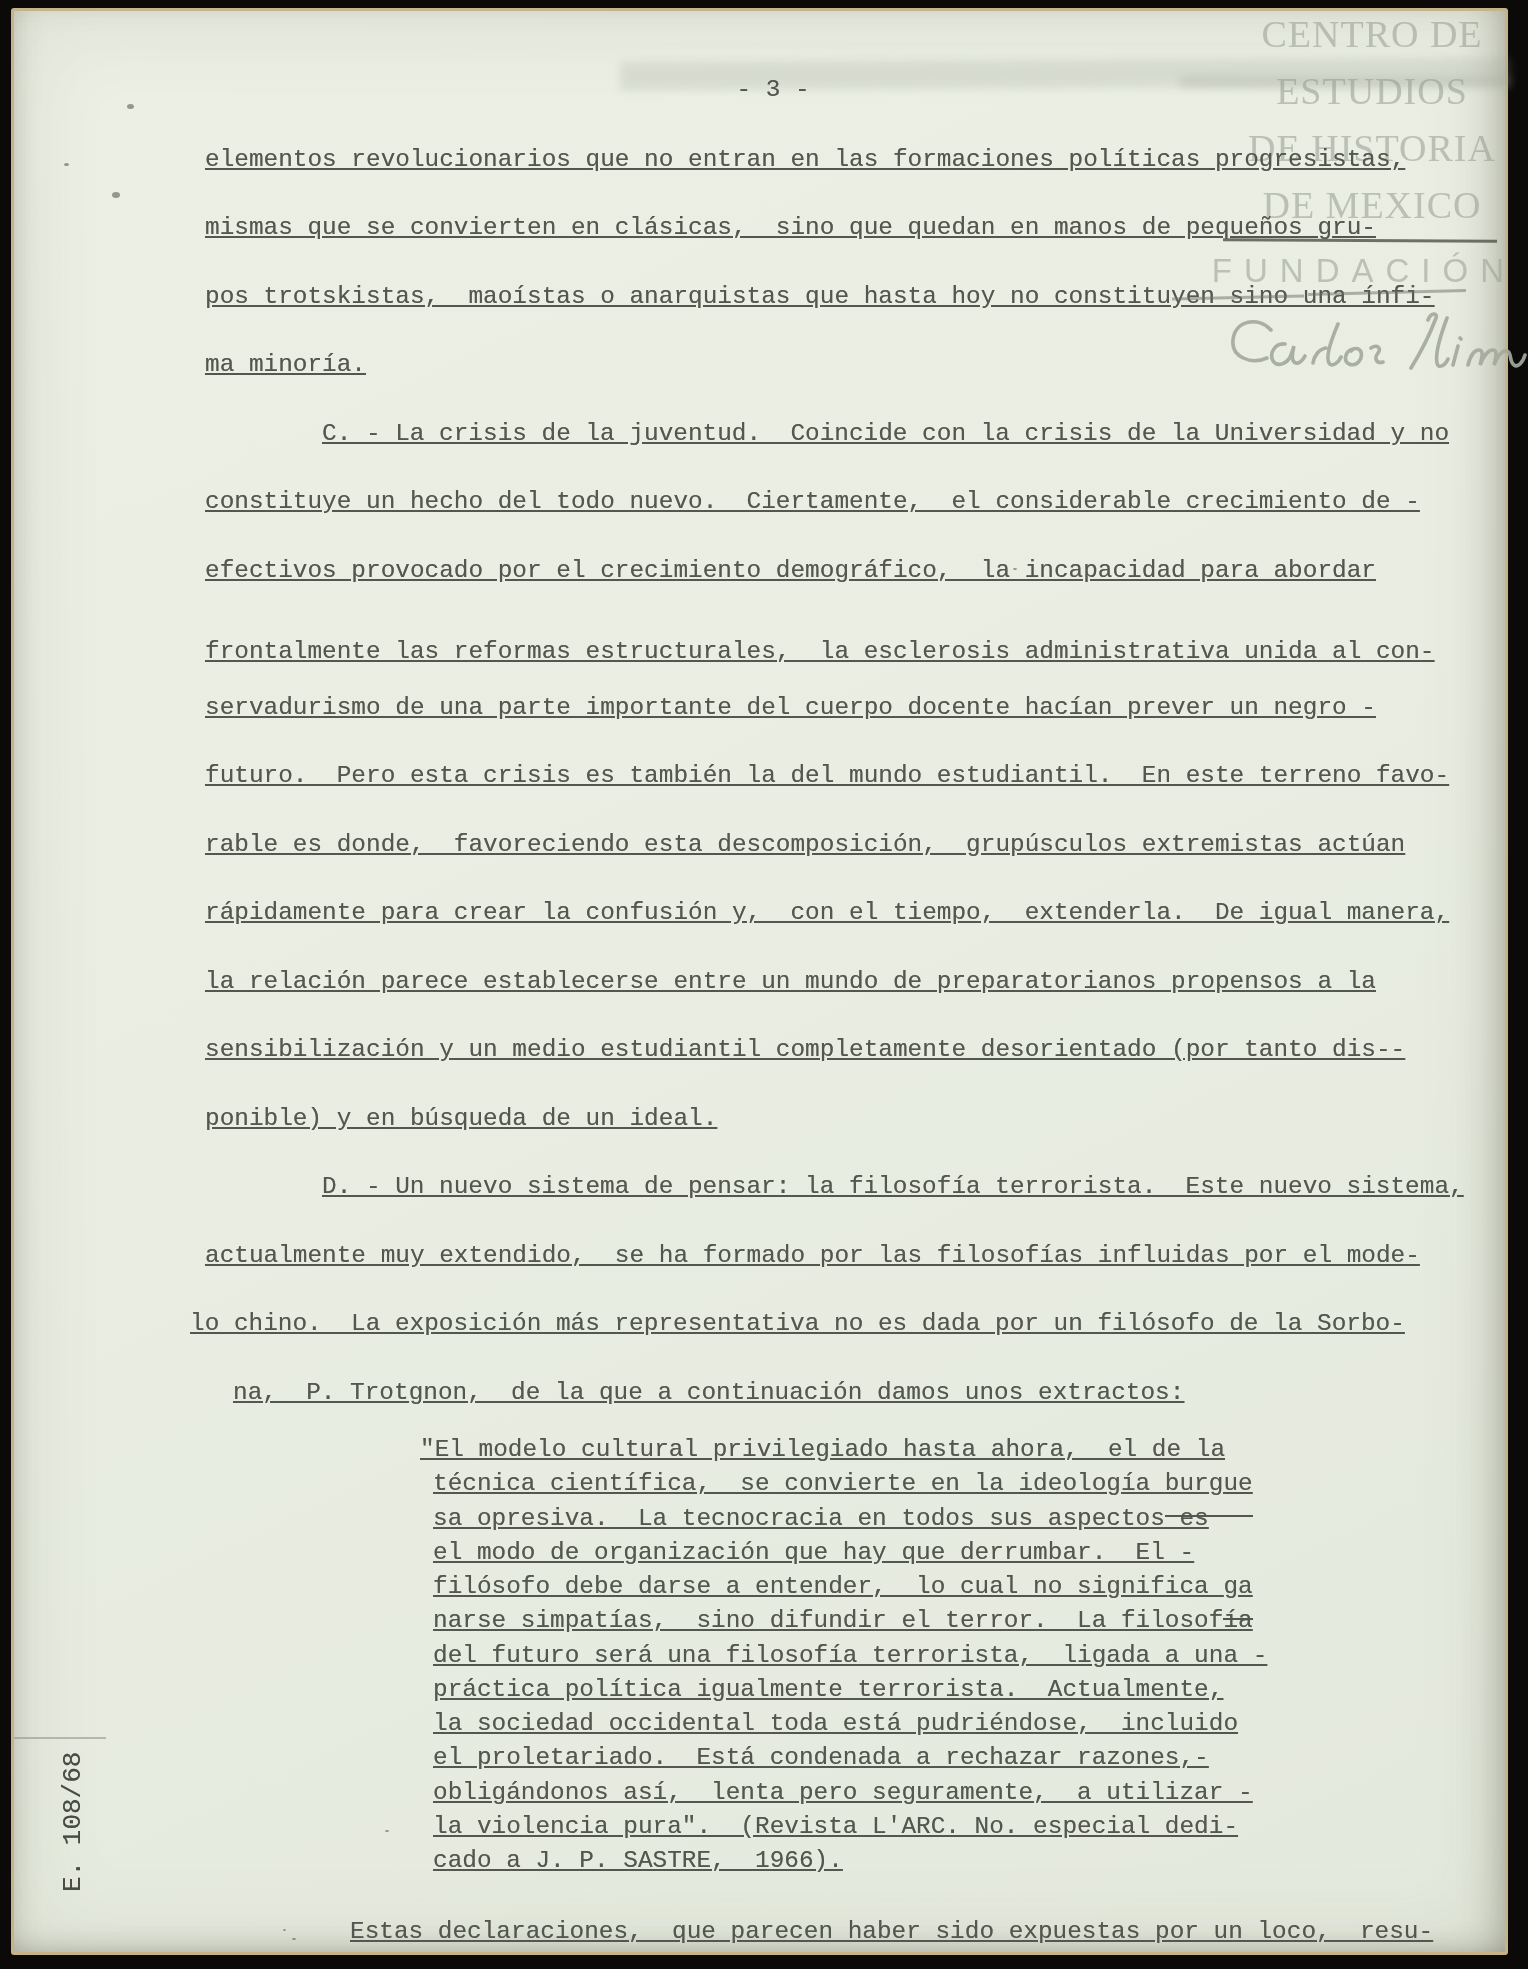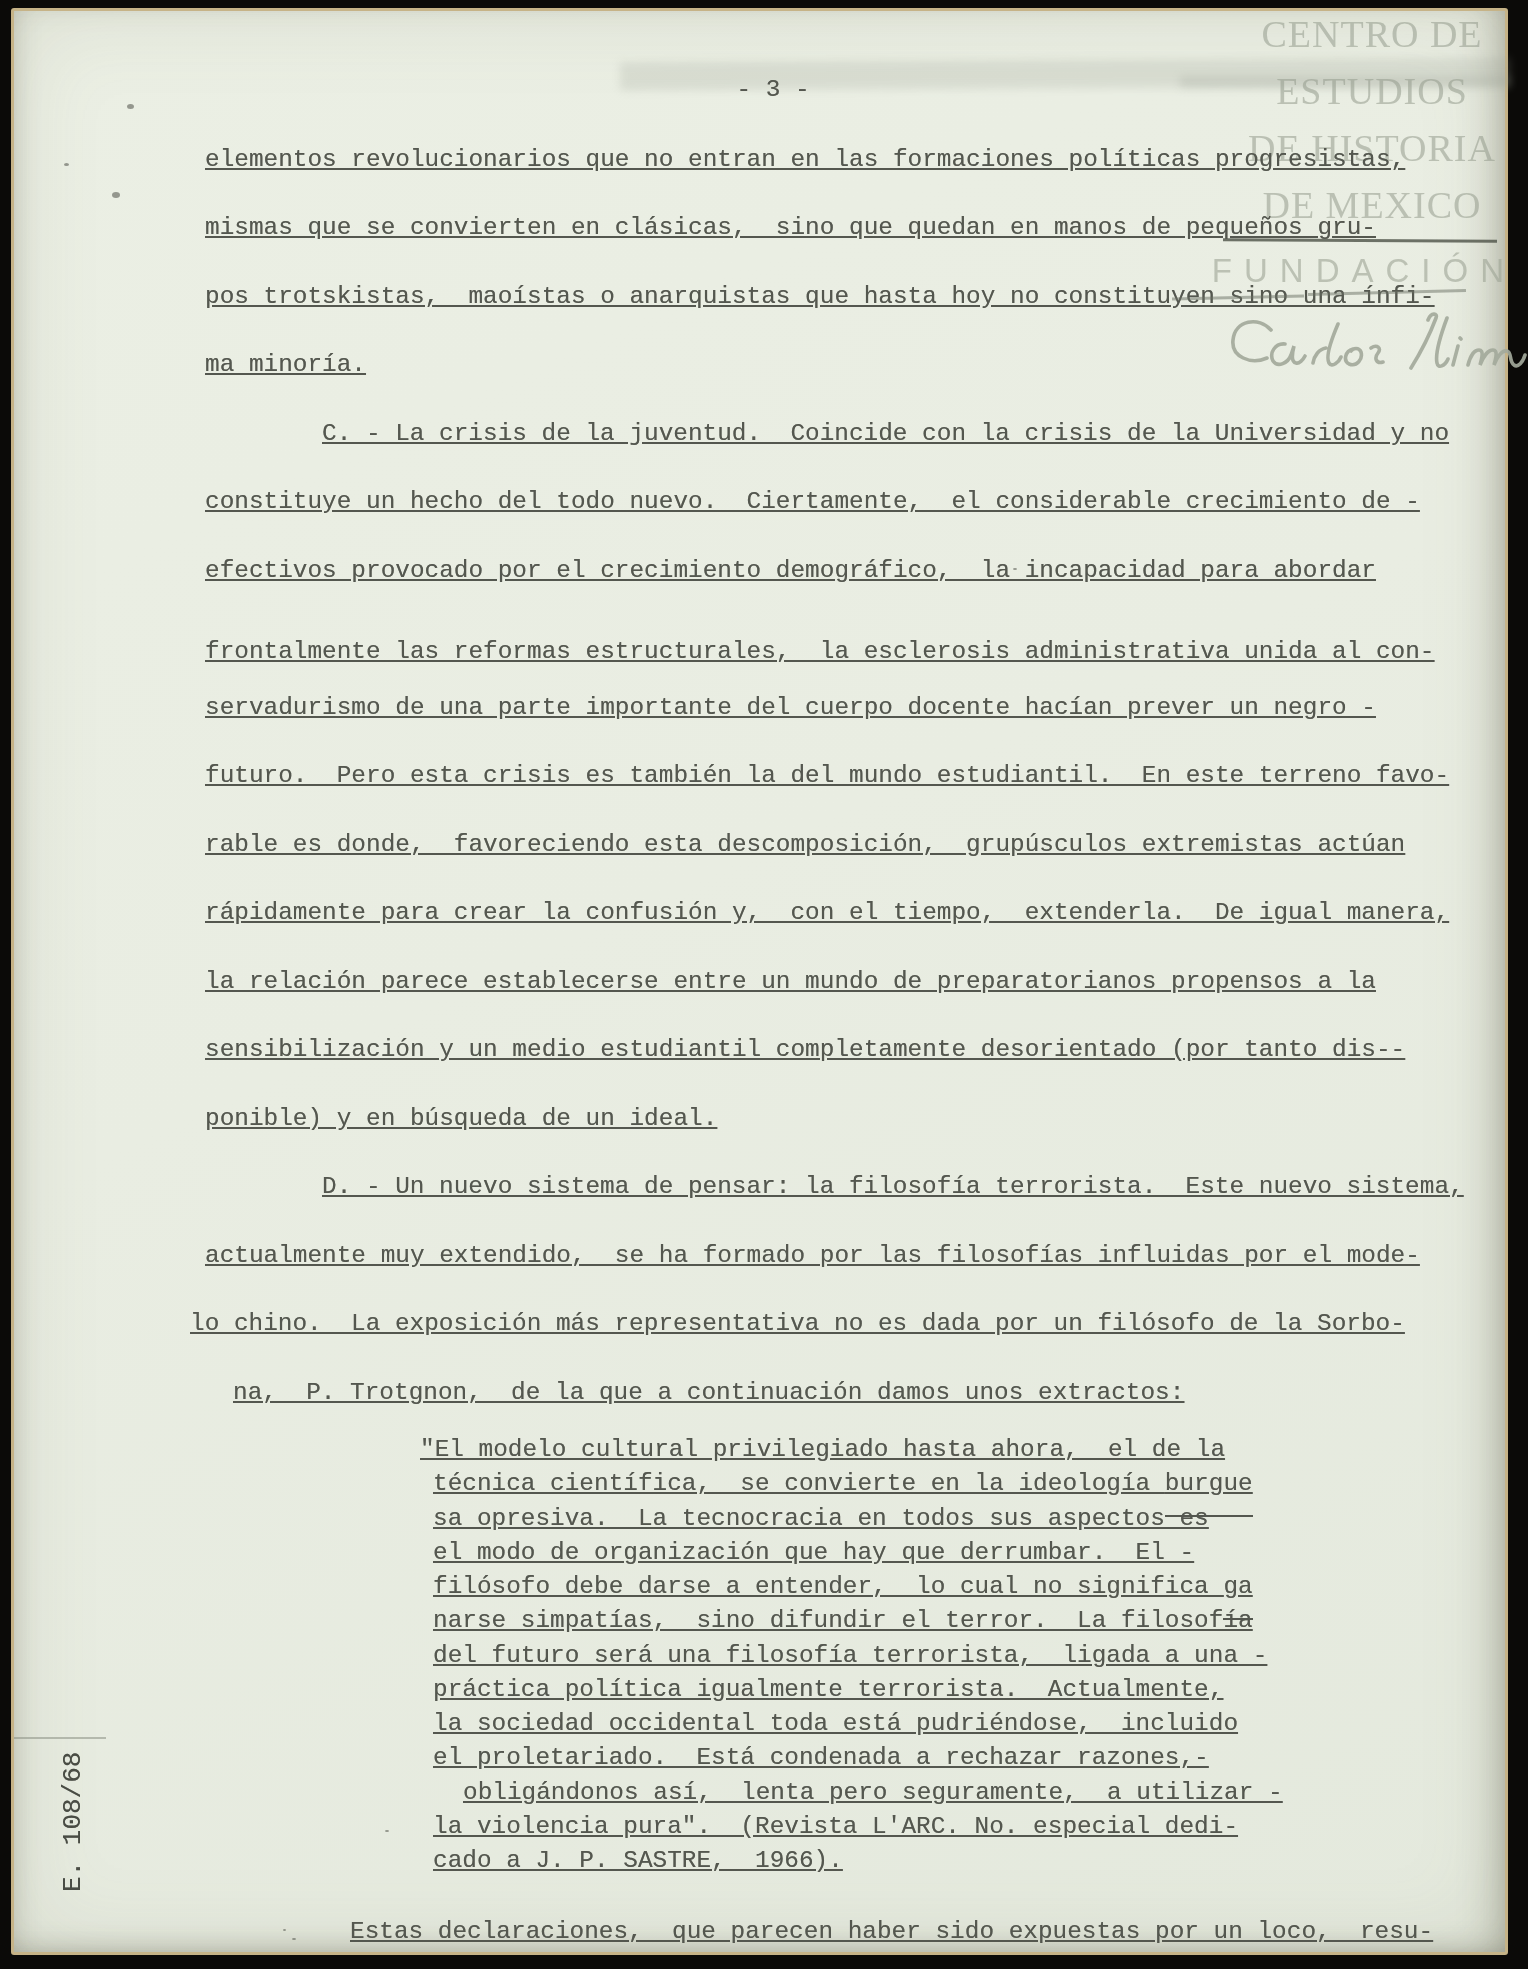--- a/index.html
+++ b/index.html
@@ -89,21 +89,21 @@
       <div class="tl" style="left: 420px; top: 1436px;">"El modelo cultural privilegiado hasta ahora,  el de la</div>
       <div class="tl" style="left: 433px; top: 1470px;"><span>técnica científica,  se convierte en la ideología </span><span class="und">burgue</span></div>
       <div class="tl" style="left: 433px; top: 1505px;">sa opresiva.  La tecnocracia en todos sus aspectos es</div>
       <div class="tl" style="left: 433px; top: 1539px;">el modo de organización que hay que derrumbar.  El -</div>
       <div class="tl" style="left: 433px; top: 1573px;"><span>filósofo debe darse a entender,  lo cual no significa </span><span class="und">ga</span></div>
       <div class="tl" style="left: 433px; top: 1607px;">narse simpatías,  sino difundir el terror.  La filosofía</div>
       <div class="tl" style="left: 433px; top: 1642px;">del futuro será una filosofía terrorista,  ligada a una -</div>
       <div class="tl" style="left: 433px; top: 1676px;">práctica política igualmente terrorista.  Actualmente,</div>
       <div class="tl" style="left: 433px; top: 1710px;">la sociedad occidental toda está pudriéndose,  incluido</div>
       <div class="tl" style="left: 433px; top: 1744px;">el proletariado.  Está condenada a rechazar razones,-</div>
-      <div class="tl" style="left: 433px; top: 1779px; margin-left: 30px;">obligándonos así,  lenta pero seguramente,  a utilizar -</div>
+      <div class="tl" style="left: 433px; top: 1779px;">obligándonos así,  lenta pero seguramente,  a utilizar -</div>
       <div class="tl" style="left: 433px; top: 1813px;">la violencia pura".  (Revista L'ARC. No. especial dedi-</div>
       <div class="tl" style="left: 433px; top: 1847px;">cado a J. P. SASTRE,  1966).</div>
       <div class="tl" style="left: 337px; top: 1918px; margin-left: 13px;">Estas declaraciones,  que parecen haber sido expuestas por un loco,  resu-</div>
     </div>
 
   <div id="marks-layer">
       <div class="stroke" style="left: 1223px; top: 239px; width: 274px; height: 3px; background: rgb(86, 90, 80); opacity: 0.85; transform: rotate(0.3deg);"></div>
       <div class="stroke" style="left: 1172px; top: 296px; width: 132px; height: 3px; background: rgb(106, 111, 100); opacity: 0.5; transform: rotate(-1.2deg);"></div>
       <div class="stroke" style="left: 1308px; top: 291px; width: 158px; height: 3px; background: rgb(106, 111, 100); opacity: 0.5; transform: rotate(-1.5deg);"></div>
       <div class="stroke" style="left: 14px; top: 1737px; width: 92px; height: 2px; background: rgb(138, 144, 131); opacity: 0.55; transform: rotate(0deg);"></div>

